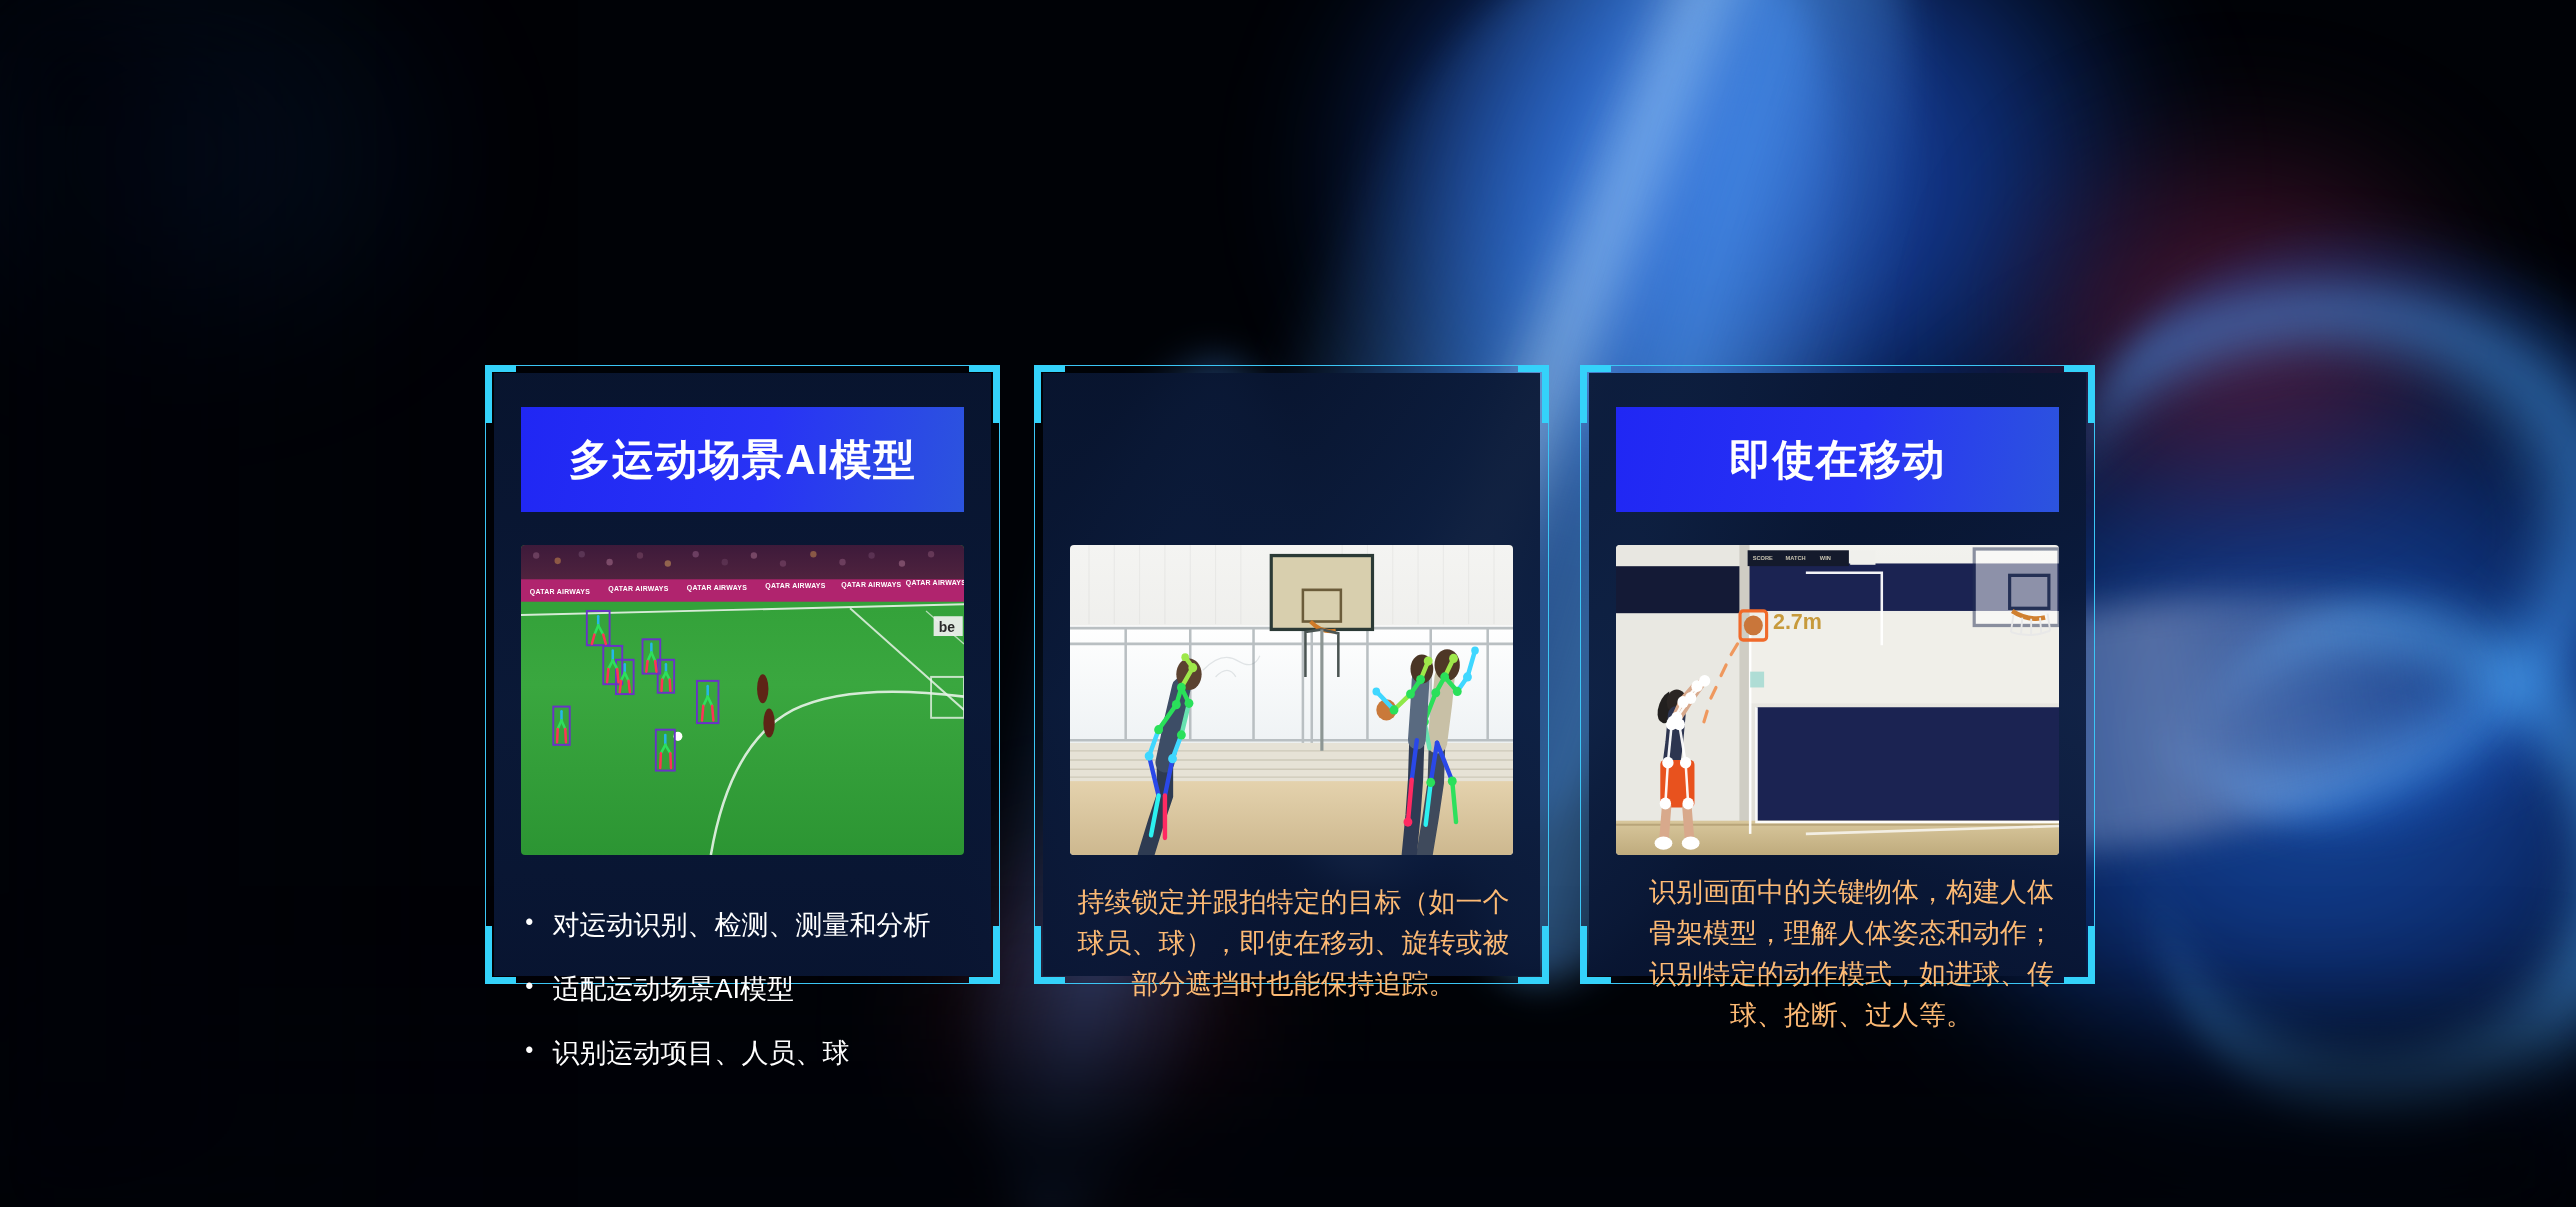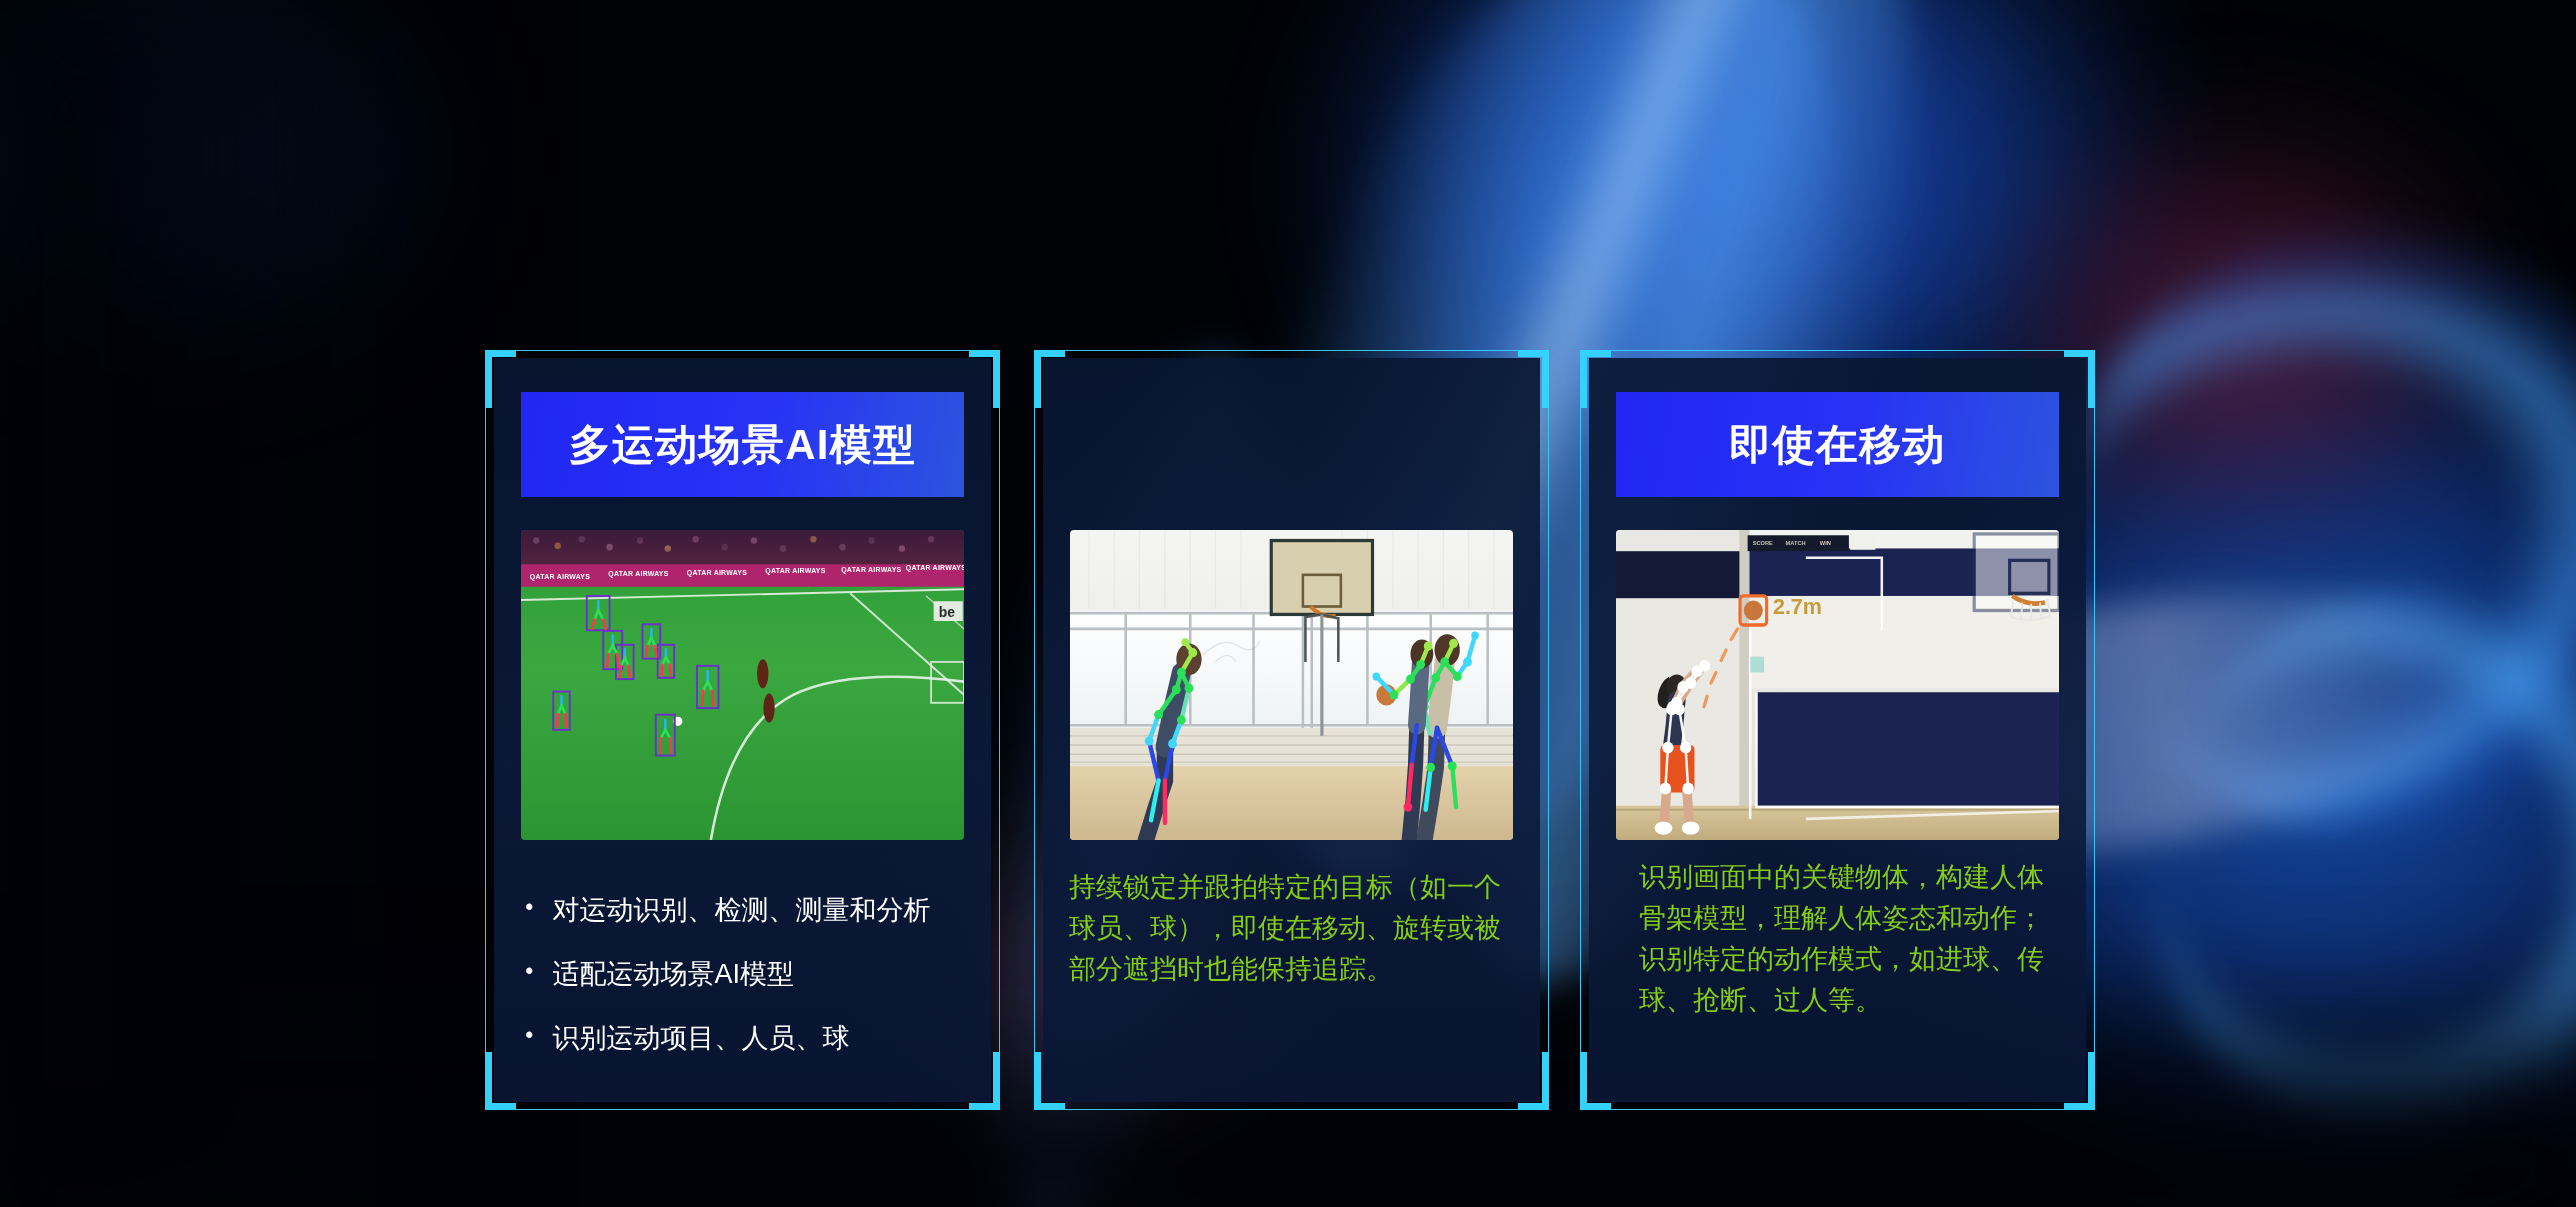--- a/index.html
+++ b/index.html
@@ -13,21 +13,21 @@
   
   #bg { position:absolute; inset:0; overflow:hidden; background:#000206; }
   .bgblob { position:absolute; border-radius:50%; filter:blur(60px); opacity:.85; }
   .bgstreak { position:absolute; filter:blur(17.4px); border-radius:50%; }
 
   
   #cards {
     position:absolute; left:0; top:0; width:2576px; height:1208px;
   }
   .card {
-    position:absolute; top:350px; width:515px; height:760px;
+    position:absolute; top:365px; width:515px; height:619px;
   }
   .card-inner {
     position:absolute; left:9.4px; top:8px; right:9.4px; bottom:8px;
     background:linear-gradient(180deg,rgba(9,22,50,.92) 0%, rgba(11,27,60,.90) 55%, rgba(9,22,52,.93) 100%);
   }
   
   .frame-l,.frame-r { position:absolute; width:2px; background:#3BC6F5; top:0; bottom:0; }
   .frame-l { left:0; } .frame-r { right:0; }
   .frame-t,.frame-b { position:absolute; height:2px; background:#3BC6F5; left:0; right:0; }
   .frame-t { top:0; } .frame-b { bottom:0; }
@@ -70,22 +70,23 @@
   .body-area { position:absolute; left:25.5px; right:25.5px; top:517px; }
   ul.bullets { list-style:none; }
   ul.bullets li {
     position:relative; color:#ffffff; font-size:27px; line-height:1.52;
     padding-left:42px; white-space:nowrap; font-weight:500;margin-top:23px;
   }
   ul.bullets li::before {
     content:"\2022"; position:absolute; left:14.8px; top:0; color:#ffffff; font-size:23px;
   }
   p.para {
-    color:#84cc16; font-size:27px; line-height:1.52; font-weight:500;
+    color:#fdba74; font-size:27px; line-height:1.52; font-weight:500;
     padding:0 5.4px 0 9.4px;
+    text-align:center;
   }
   p.para.wide { padding-left:5.4px; }
 </style>
 </head>
 <body>
 
 <div id="bg">
   <div class="bgblob" style="left:1308px;top:-174px;width:872px;height:704px;background:radial-gradient(ellipse at center,#1f53c8 0%,#123a94 38%,rgba(8,20,60,0) 72%);"></div>
   <div class="bgblob" style="left:1845px;top:282px;width:939px;height:906px;background:radial-gradient(ellipse at center,#1d63d6 0%,#113c95 40%,rgba(6,16,48,0) 73%);opacity:.75;"></div>
   <div class="bgblob" style="left:1999px;top:121px;width:483px;height:416px;background:radial-gradient(ellipse at center,#8b2550 0%,#4c1636 45%,rgba(20,6,24,0) 75%);opacity:.55;"></div>

